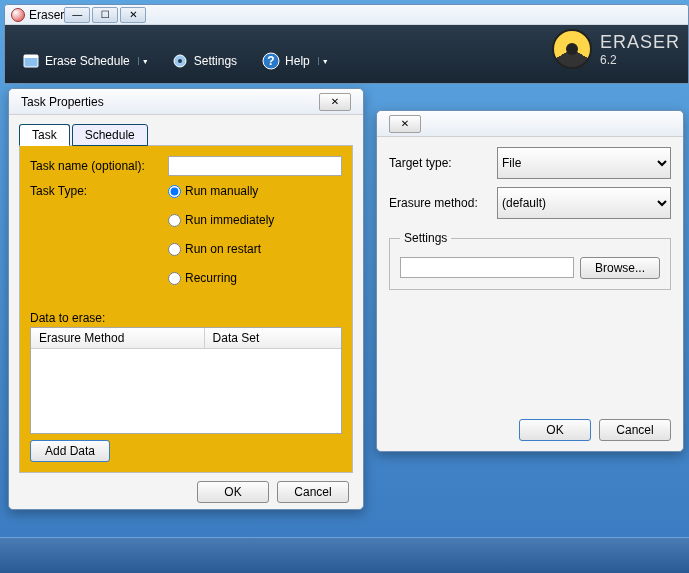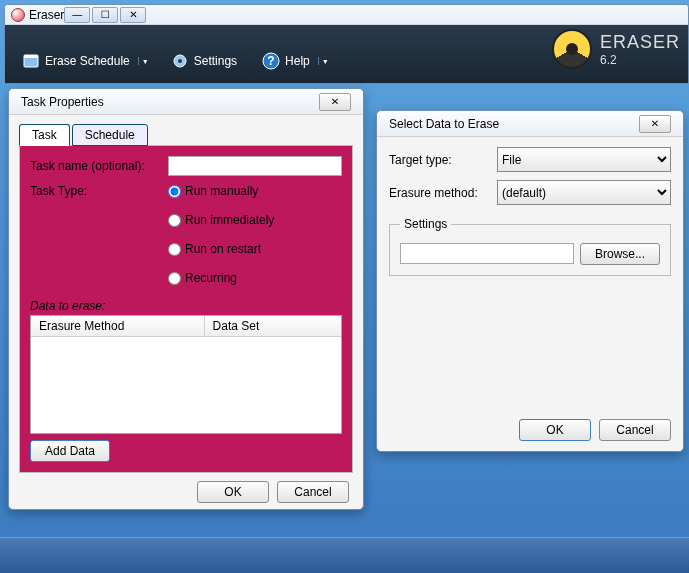--- a/index.html
+++ b/index.html
@@ -26,43 +26,43 @@
 .dialog { position: absolute; background: #f4f4f4; border: 1px solid #6b8fb5; border-radius: 5px; box-shadow: 0 4px 12px rgba(0,0,0,0.3); }
 .dlg-title { height: 26px; display: flex; align-items: center; padding: 0 12px; background: linear-gradient(#fdfdfe,#e8edf5); border-bottom: 1px solid #d0d0d0; border-radius: 5px 5px 0 0; }
 .dlg-title span { flex: 1; }
 .close-btn { width: 32px; height: 18px; border: 1px solid #a0a0a0; border-radius: 2px; background: linear-gradient(#fff,#e0e0e0); font-size: 10px; display: flex; align-items: center; justify-content: center; }
 
 .task-dialog { top: 88px; left: 8px; width: 356px; height: 422px; }
 .task-body { padding: 8px 10px 6px 10px; display: flex; flex-direction: column; height: calc(100% - 26px); }
 .tabs { display: flex; position: relative; top: 1px; }
 .tab { padding: 3px 12px; border: 1px solid #0c4a6e; background: #eef; border-radius: 3px 3px 0 0; margin-right: 2px; cursor: pointer; }
 .tab.active { background: #fff; border-bottom: 1px solid #fff; }
-.tab-panel { border: 1px solid #bcbcbc; background: #be185d; flex: 1; padding: 10px; display: flex; flex-direction: column; }
+.tab-panel { border: 1px solid #bcbcbc; background: #eab308; flex: 1; padding: 10px; display: flex; flex-direction: column; }
 .row { display: flex; align-items: center; margin-bottom: 8px; gap: 8px; }
 .row label { width: 130px; }
 .row input[type=text] { flex: 1; height: 20px; border: 1px solid #a8a8a8; padding: 0 4px; }
 .radio-col { display: flex; flex-direction: column; gap: 15px; }
 .radio-row { display: flex; align-items: center; gap: 4px; }
 .radio-row input { margin: 0; }
-.list-label { margin-top: 6px; margin-bottom: 2px; font-style: italic; }
+.list-label { margin-top: 18px; margin-bottom: 2px; }
 .list { flex: 1; border: 1px solid #a8a8a8; background: #fff; display: flex; flex-direction: column; }
 .list-header { display: flex; border-bottom: 1px solid #d0d0d0; background: linear-gradient(#fff,#eee); }
 .list-header .col { padding: 3px 8px; border-right: 1px solid #d0d0d0; }
 .list-header .col:first-child { flex: 1.3; }
 .list-header .col:last-child { flex: 1; border-right: none; }
 .btn { height: 22px; padding: 0 14px; border: 1px solid #8a8a8a; border-radius: 3px; background: linear-gradient(#fdfdfd,#e3e3e3); cursor: pointer; }
 .btn.primary { border-color: #3b7dc7; }
 .add-btn { align-self: flex-start; margin-top: 6px; border-color: #3b7dc7; }
 .dlg-footer { display: flex; justify-content: flex-end; gap: 8px; padding: 8px 4px 0 4px; }
 
 .select-dialog { top: 110px; left: 376px; width: 308px; height: 342px; }
 .sel-body { padding: 10px 12px; display: flex; flex-direction: column; height: calc(100% - 26px); }
 .sel-row { display: flex; align-items: center; margin-bottom: 8px; gap: 8px; }
 .sel-row label { width: 100px; }
-.sel-row select { flex: 1; height: 25px; border: 1px solid #888; background: linear-gradient(#fff,#e6e6e6); }
+.sel-row select { flex: 1; height: 32px; border: 1px solid #888; background: linear-gradient(#fff,#e6e6e6); }
 .fieldset { border: 1px solid #bcbcbc; padding: 12px 10px 10px 10px; margin-top: 4px; }
 .fieldset legend { padding: 0 4px; }
 .fs-row { display: flex; gap: 6px; }
 .fs-row input { flex: 1; height: 21px; border: 1px solid #a8a8a8; }
 .sel-footer { margin-top: auto; display: flex; justify-content: flex-end; gap: 8px; }
 
 .taskbar { position: absolute; left: 0; right: 0; bottom: 0; height: 36px; background: linear-gradient(#4b7bb5,#2a5a94); border-top: 1px solid #6ea0d8; }
 </style>
 </head>
 <body>
@@ -164,21 +164,20 @@
     </div>
     <div class="dlg-footer">
       <button class="btn" style="min-width:72px">OK</button>
       <button class="btn" style="min-width:72px">Cancel</button>
     </div>
   </div>
 </div>
 
 <div class="dialog select-dialog">
   <div class="dlg-title">
-    <span>Select Data to Erase</span>
     <div class="close-btn">✕</div>
   </div>
   <div class="sel-body">
     <div class="sel-row">
       <label>Target type:</label>
       <select>
         <option>File</option>
       </select>
     </div>
     <div class="sel-row">

